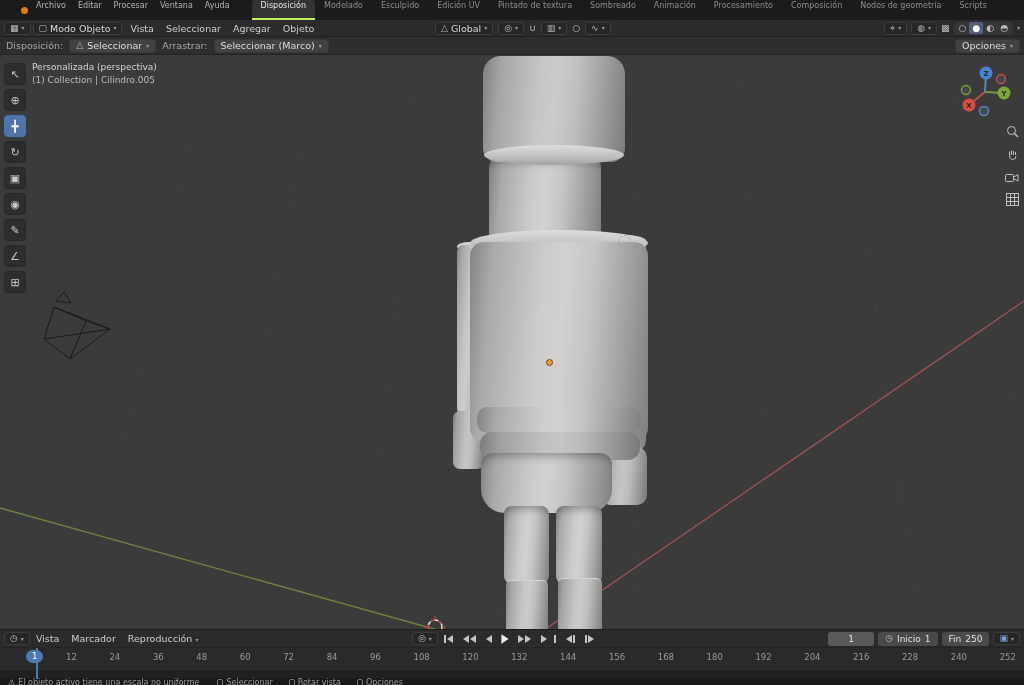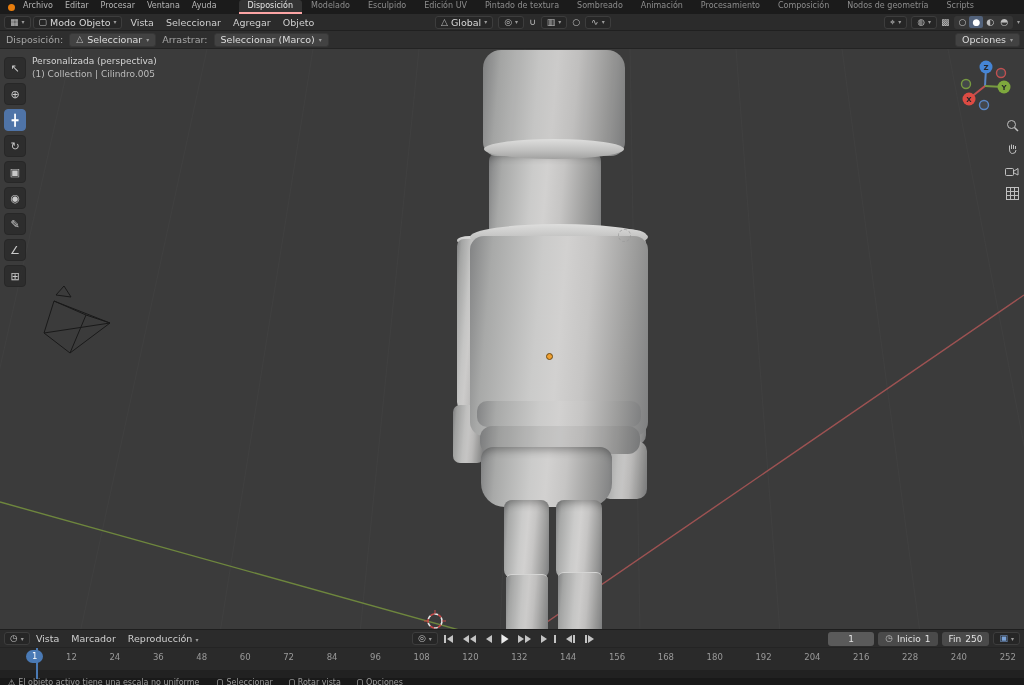--- a/index.html
+++ b/index.html
@@ -1,27 +1,27 @@
 <!DOCTYPE html>
 <html><head>
 <meta charset="utf-8">
 <style>
   *{margin:0;padding:0;box-sizing:border-box}
   html,body{width:1024px;height:685px;overflow:hidden}
   body{font-family:"DejaVu Sans","Liberation Sans",sans-serif;background:#1b1b1b;color:#cfcfcf}
   .app{width:1024px;height:685px;display:flex;flex-direction:column}
 
   
-  .topbar{height:14px;background:#1b1b1b;display:flex;align-items:stretch;font-size:8px;color:#b5b5b5;padding-left:5px;overflow:hidden}
+  .topbar{height:20px;background:#1b1b1b;display:flex;align-items:stretch;font-size:8px;color:#b5b5b5;padding-left:18px;overflow:hidden}
   .logo{width:12px;display:flex;align-items:center;justify-content:center}
   .logo i{width:7px;height:7px;border-radius:50%;background:#e87d0d;display:block}
   .menu-item{padding:0 6px;line-height:11px;white-space:nowrap}
   .tabs{display:flex;margin-left:16px}
   .tab{padding:0 9px;line-height:11px;color:#8d8d8d;white-space:nowrap;border-bottom:2px solid transparent}
-  .tab.active{background:#333333;color:#e6e6e6;border-bottom:2px solid #fca5a5;border-radius:3px 3px 0 0}
+  .tab.active{background:#333333;color:#e6e6e6;border-bottom:2px solid #bef264;border-radius:3px 3px 0 0}
 
   
   .vheader{height:17px;background:#2b2b2b;border-bottom:1px solid #202020;display:flex;align-items:center;font-size:9.5px;position:relative;padding:0 4px;gap:2px;z-index:5}
   .field{display:flex;align-items:center;gap:3px;background:#262626;border:1px solid #3d3d3d;border-radius:3px;padding:0 5px;height:13px;color:#d8d8d8;white-space:nowrap}
   .hmenu{padding:0 6px;color:#cfcfcf;white-space:nowrap}
   .ic{color:#bdbdbd;font-size:9px;line-height:1}
   .caret{font-size:6px;color:#9a9a9a;line-height:1}
   .center-group{position:absolute;left:435px;display:flex;gap:5px;align-items:center}
   .right-group{position:absolute;right:4px;display:flex;gap:4px;align-items:center}
   .shading-pill{display:flex;align-items:center;background:#363636;border-radius:3px;padding:0 2px;height:13px}

